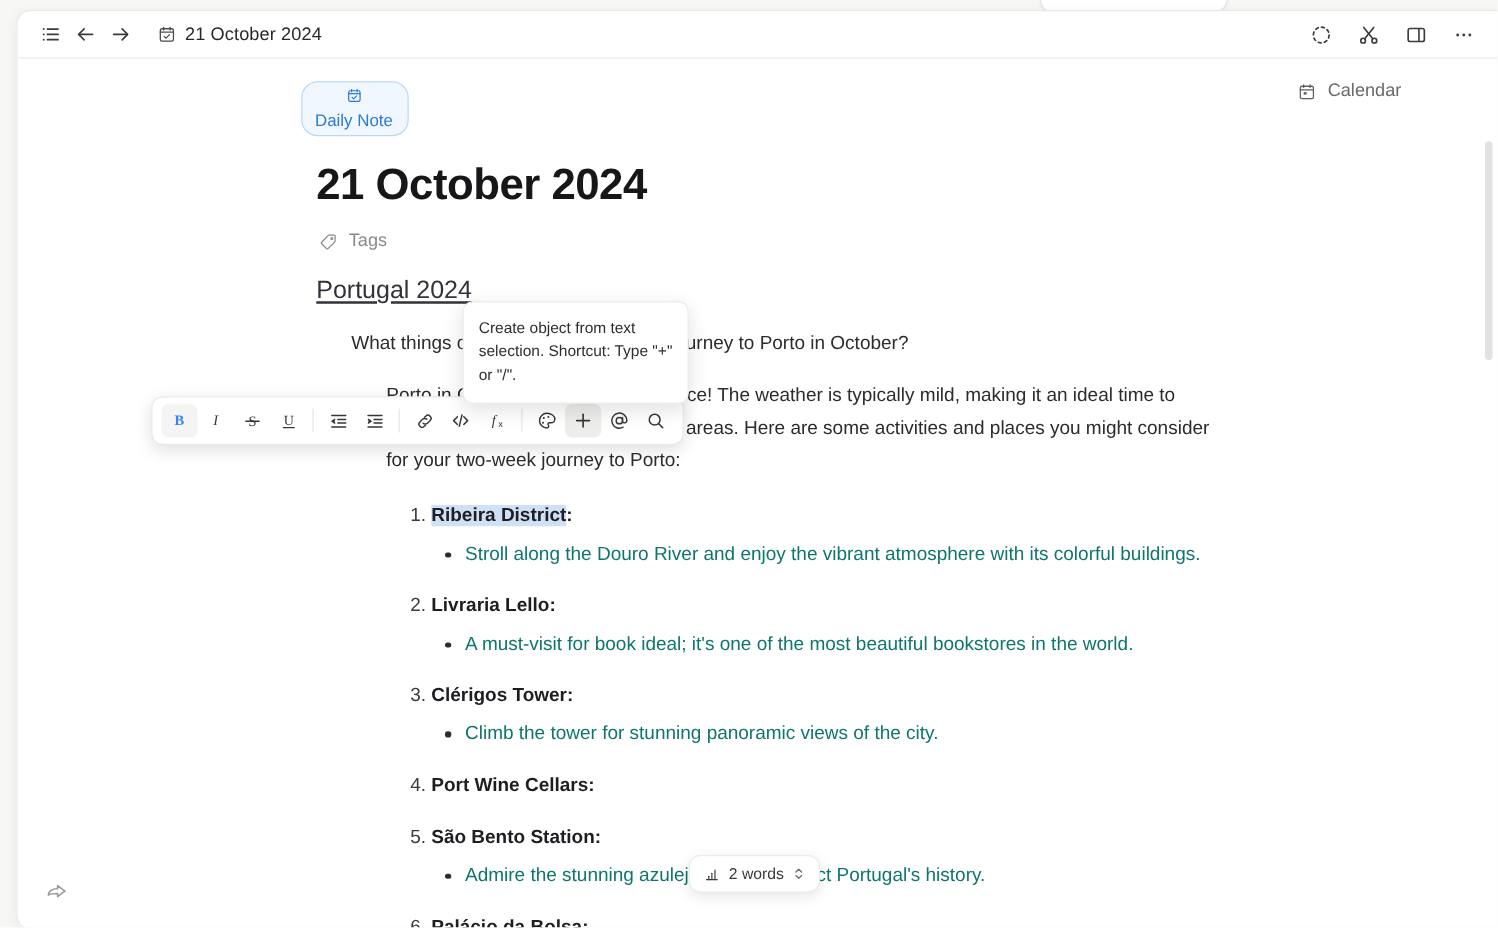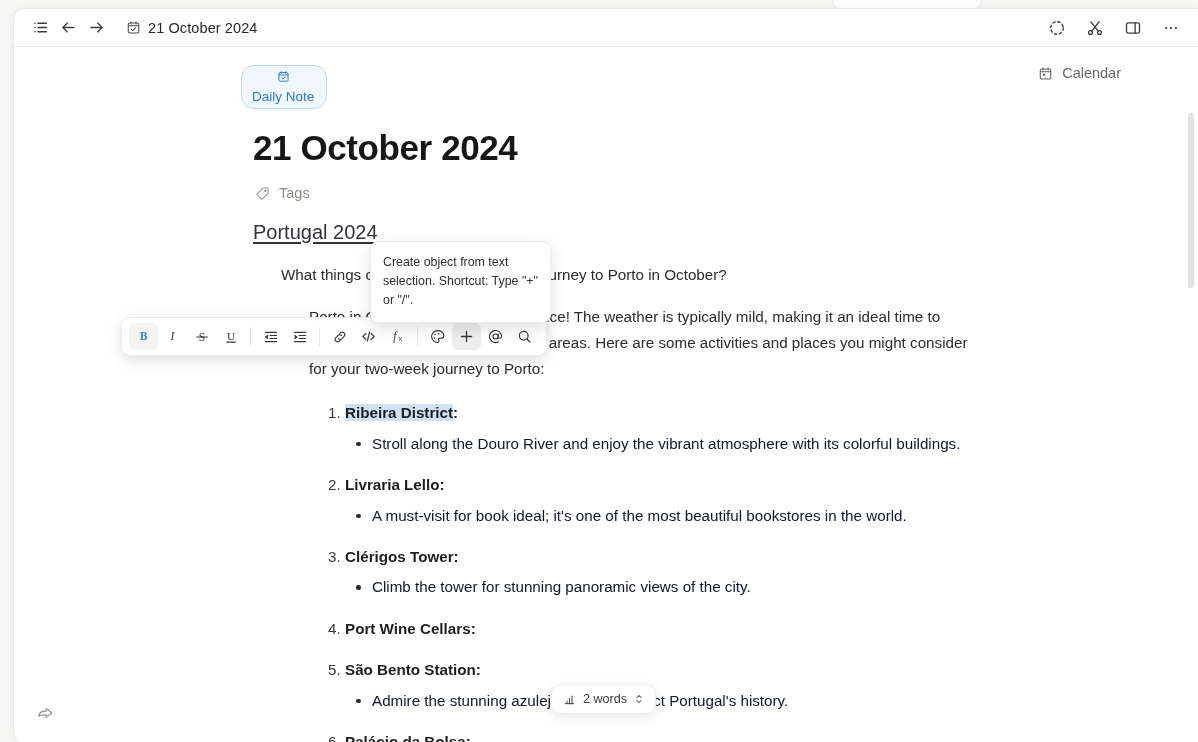--- a/index.html
+++ b/index.html
@@ -206,21 +206,21 @@
   }
   ul.subs {
     margin: 9px 0 0 0;
     padding-left: 27px;
     list-style: none;
   }
   ul.subs > li {
     position: relative;
     margin-top: 9px;
     line-height: 1.42;
-    color: #0f172a;
+    color: #0f766e;
     font-size: 15.2px;
     max-width: 590px;
   }
   ul.subs > li::before {
     content: "";
     position: absolute;
     left: -16px;
     top: 9px;
     width: 4.5px;
     height: 4.5px;

